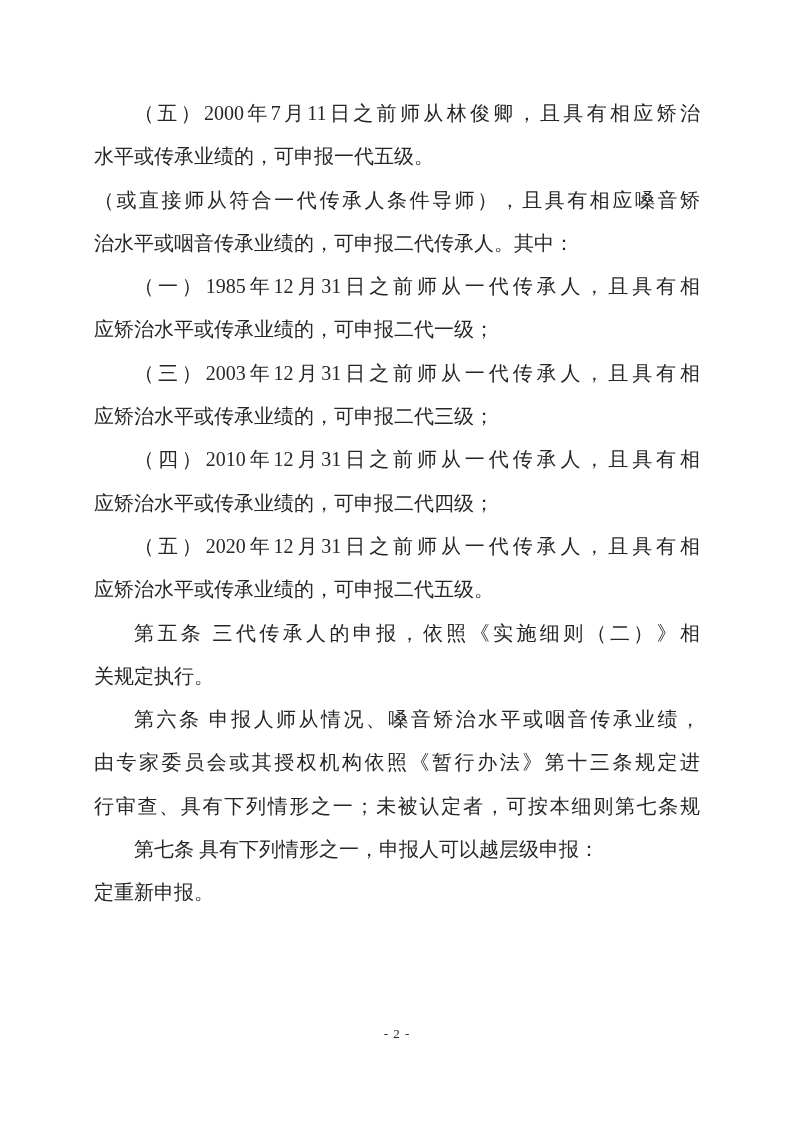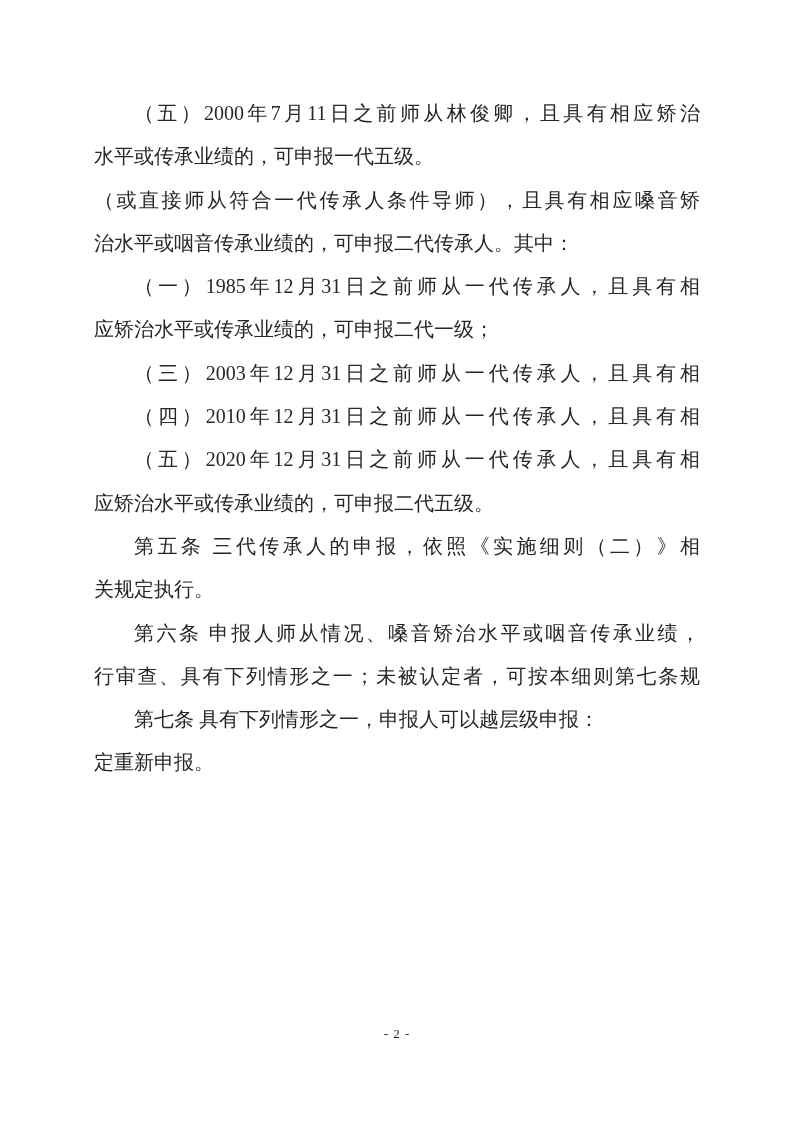--- a/index.html
+++ b/index.html
@@ -52,24 +52,27 @@
 
 <div class="page">
   <div class="doc-body">
       <div class="line first">（五）2000年7月11日之前师从林俊卿，且具有相应矫治</div>
       <div class="line last">水平或传承业绩的，可申报一代五级。</div>
       <div class="line">（或直接师从符合一代传承人条件导师），且具有相应嗓音矫</div>
       <div class="line last">治水平或咽音传承业绩的，可申报二代传承人。其中：</div>
       <div class="line first">（一）1985年12月31日之前师从一代传承人，且具有相</div>
       <div class="line last">应矫治水平或传承业绩的，可申报二代一级；</div>
       <div class="line first">（三）2003年12月31日之前师从一代传承人，且具有相</div>
+      <div class="line last">应矫治水平或传承业绩的，可申报二代三级；</div>
       <div class="line first">（四）2010年12月31日之前师从一代传承人，且具有相</div>
+      <div class="line last">应矫治水平或传承业绩的，可申报二代四级；</div>
       <div class="line first">（五）2020年12月31日之前师从一代传承人，且具有相</div>
       <div class="line last">应矫治水平或传承业绩的，可申报二代五级。</div>
       <div class="line first">第五条 三代传承人的申报，依照《实施细则（二）》相</div>
       <div class="line last">关规定执行。</div>
       <div class="line first">第六条 申报人师从情况、嗓音矫治水平或咽音传承业绩，</div>
+      <div class="line">由专家委员会或其授权机构依照《暂行办法》第十三条规定进</div>
       <div class="line">行审查、具有下列情形之一；未被认定者，可按本细则第七条规</div>
       <div class="line first last">第七条 具有下列情形之一，申报人可以越层级申报：</div>
       <div class="line last">定重新申报。</div>
     </div>
   <div class="page-number">- 2 -</div>
 </div>
 
 </body></html>

